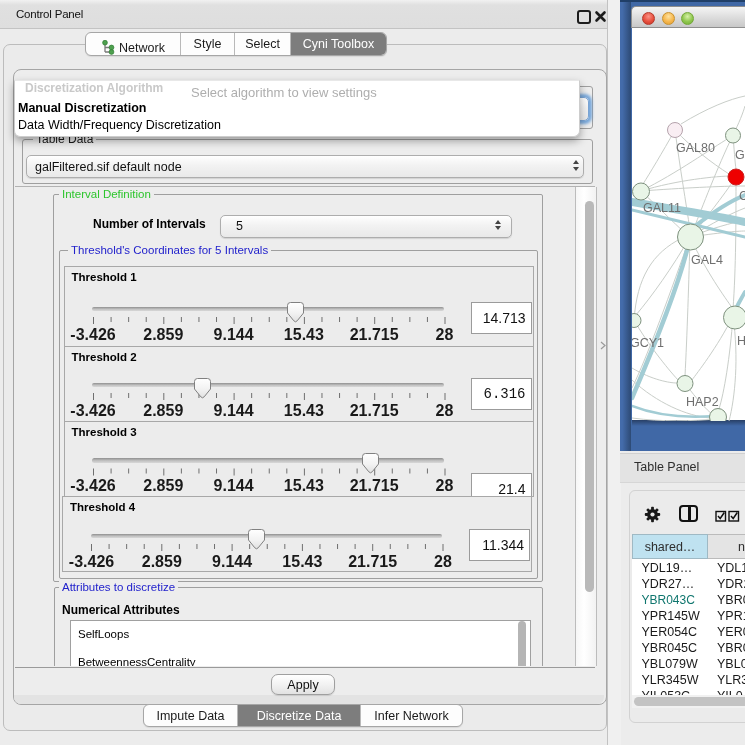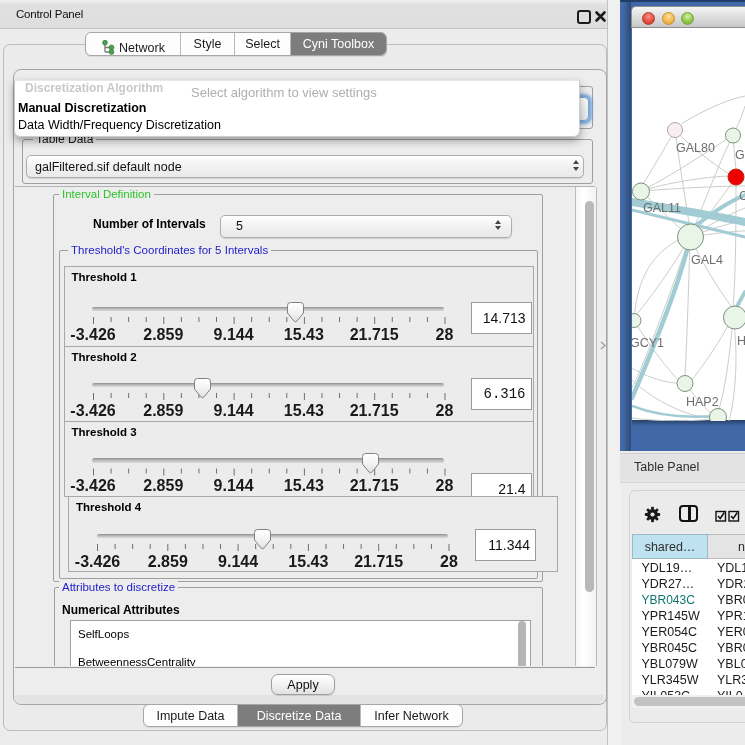--- a/index.html
+++ b/index.html
@@ -205,21 +205,21 @@
       <defs>
         <linearGradient id="thg3" x1="0" y1="0" x2="0" y2="1">
           <stop offset="0" stop-color="#ffffff"></stop>
           <stop offset="0.55" stop-color="#f2f2f2"></stop>
           <stop offset="1" stop-color="#e0e0e0"></stop>
         </linearGradient>
       </defs>
     </svg>
     <div class="nbox" style="top:31.00px;margin-top:20px;">21.4</div>
   </div>
-<div class="trow" style="left:68px;top:496.0px;width:468px;height:74px;padding-left:20px;">
+<div class="trow" style="left:62px;top:496.0px;width:468px;height:74px;">
     <div class="tl">Threshold 4</div>
     <div class="track" style="top:36.75px;"></div>
     <svg class="abs" style="left:0;top:0;" width="468" height="75" viewBox="0 0 468 75">
       <line x1="28.50" y1="47.00" x2="28.50" y2="54.00" stroke="#6f6f6f" stroke-width="1"></line>
       <line x1="46.08" y1="47.00" x2="46.08" y2="52.00" stroke="#6f6f6f" stroke-width="1"></line>
       <line x1="63.65" y1="47.00" x2="63.65" y2="52.00" stroke="#6f6f6f" stroke-width="1"></line>
       <line x1="81.22" y1="47.00" x2="81.22" y2="52.00" stroke="#6f6f6f" stroke-width="1"></line>
       <line x1="98.80" y1="47.00" x2="98.80" y2="54.00" stroke="#6f6f6f" stroke-width="1"></line>
       <line x1="116.38" y1="47.00" x2="116.38" y2="52.00" stroke="#6f6f6f" stroke-width="1"></line>
       <line x1="133.95" y1="47.00" x2="133.95" y2="52.00" stroke="#6f6f6f" stroke-width="1"></line>

